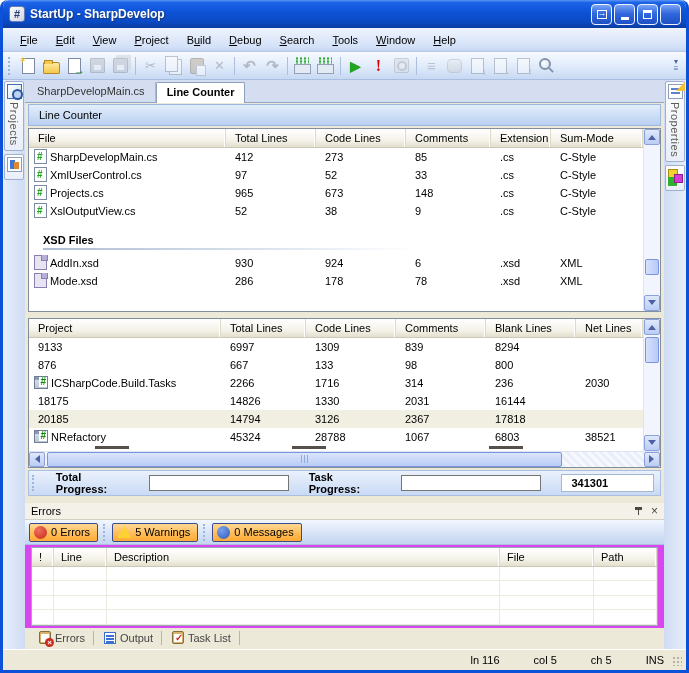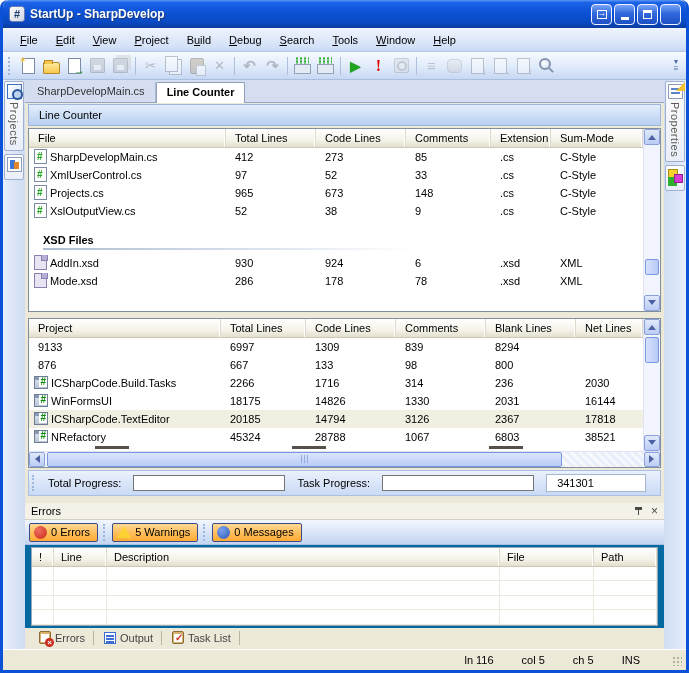--- a/index.html
+++ b/index.html
@@ -135,31 +135,31 @@
   .tri.left{border-right:5px solid #4c60a3;margin-left:-3px;}
   .tri.right{border-left:5px solid #4c60a3;margin-right:-3px;}
   .vthumb{position:absolute;left:1px;right:1px;background:linear-gradient(90deg,#d7e1fc,#b6c9f6);border:1px solid #7a96df;border-radius:2px;}
   .vscroll .spacer{flex:1;}
   .hscroll{height:16px;display:flex;background:#f2f5fe;border-top:1px solid #e0e4f0;}
   .htrack{flex:1;position:relative;background:repeating-linear-gradient(45deg,#e9eefb 0 3px,#f6f8fe 3px 6px);}
   .hthumb{position:absolute;left:2px;top:0;bottom:0;width:86%;background:linear-gradient(180deg,#dbe5fc,#b9ccf6);border:1px solid #7a96df;border-radius:2px;display:flex;align-items:center;justify-content:center;}
   .hthumb::after{content:"";width:8px;height:8px;background:repeating-linear-gradient(90deg,#93aadd 0 1px,transparent 1px 3px);}
   
   .progress-strip{margin-top:auto;height:26px;background:linear-gradient(180deg,#eaf1fc,#c9daf5);border:1px solid #aabfe2;
-    display:flex;align-items:center;gap:12px;padding:0 6px 0 3px;font-size:11px;margin-bottom:2px;}
+    display:flex;align-items:center;gap:20px;padding:0 6px 0 3px;font-size:11px;margin-bottom:2px;font-weight:bold;}
   .pgrip{width:4px;height:16px;border-left:2px dotted #9db6dd;}
   .pbar{width:152px;height:16px;border:1px solid #757575;background:#fff;padding:1px;}
   .pfill{height:100%;background:
     linear-gradient(180deg,rgba(255,255,255,.8),rgba(255,255,255,0) 45%,rgba(255,255,255,.25)),
     repeating-linear-gradient(90deg,#3cb43c 0 6px,#eaf6ea 6px 8px);}
   .pvalue{width:100px;height:18px;background:#fff;border:1px solid #a5b6cf;font-size:11px;padding:2px 10px;}
   
   .splitter{height:5px;background:#ece9d8;}
   
-  .errors-panel{height:146px;background:#0369a1;display:flex;flex-direction:column;}
+  .errors-panel{height:146px;background:#d946ef;display:flex;flex-direction:column;}
   .ep-header{height:17px;background:#f4f2e8;border-bottom:1px solid #d4d0bf;display:flex;align-items:center;font-size:11px;padding:0 6px;}
   .ep-title{flex:1;}
   .pin-icon{width:9px;height:10px;position:relative;margin-right:8px;}
   .pin-icon::before{content:"";position:absolute;left:1px;top:1px;width:7px;height:3px;background:#4a4a44;}
   .pin-icon::after{content:"";position:absolute;left:4px;top:4px;width:1.5px;height:5px;background:#4a4a44;}
   .ep-close{color:#4a4a44;font-size:12px;line-height:1;}
   .ep-toolbar{height:25px;background:linear-gradient(180deg,#f3f7fe,#d5e2f7 60%,#c3d5f1);border-bottom:1px solid #aabfe2;
     display:flex;align-items:center;gap:3px;padding:0 4px;}
   .ebtn{height:19px;display:flex;align-items:center;gap:4px;font-size:11px;padding:0 7px 0 4px;
     background:linear-gradient(180deg,#ffd894,#ffbb55 60%,#ffaa33);border:1px solid #3c4b8f;border-radius:2px;cursor:default;}
@@ -187,21 +187,21 @@
   .errors-tab-icon::before,.tasklist-icon::before{content:"";position:absolute;left:1px;top:2px;right:1px;bottom:1px;background:#fff;}
   .errors-tab-icon::after{content:"×";position:absolute;right:-4px;bottom:-4px;width:9px;height:9px;border-radius:50%;background:#cc2a1d;
     color:#fff;font-size:8px;line-height:9px;text-align:center;font-weight:bold;}
   .tasklist-icon::after{content:"✓";position:absolute;left:2px;top:0px;color:#cc2a1d;font-weight:bold;font-size:10px;}
   .output-icon{width:12px;height:12px;background:#fff;border:1px solid #3b6fd6;position:relative;}
   .output-icon::before{content:"";position:absolute;left:1px;top:2px;width:8px;height:2px;background:#3b6fd6;box-shadow:0 3px 0 #3b6fd6,0 6px 0 #3b6fd6;}
   .defview-icon{width:12px;height:12px;background:#2c58b8;border:1px solid #1d3e8a;color:#fff;font-size:9px;font-weight:bold;
     display:flex;align-items:center;justify-content:center;}
   
   .statusbar{height:21px;background:#ece9d8;border-top:1px solid #fff;display:flex;align-items:center;
-    justify-content:flex-end;font-size:11px;gap:0;padding-right:32px;}
+    justify-content:flex-end;font-size:11px;gap:6px;padding-right:8px;}
   .sb-field{padding:0 14px;white-space:nowrap;}
   .sb-grip{position:absolute;right:4px;bottom:4px;width:10px;height:10px;
     background:radial-gradient(circle,#b5b1a0 1.2px,transparent 1.5px);background-size:4px 4px;}
 </style>
 </head>
 <body>
 
 <div class="window">
 
   <div class="titlebar">
@@ -501,36 +501,28 @@
                       <span>ICSharpCode.Build.Tasks</span>
                     </span>
                     <span class="cell">2266</span>
                     <span class="cell">1716</span>
                     <span class="cell">314</span>
                     <span class="cell">236</span>
                     <span class="cell">2030</span>
                   </div>
 
                   <div class="lrow">
-                    <span class="cell first">
-                      <span class="project-icon"></span>
-                      <span>WinFormsUI</span>
-                    </span>
                     <span class="cell">18175</span>
                     <span class="cell">14826</span>
                     <span class="cell">1330</span>
                     <span class="cell">2031</span>
                     <span class="cell">16144</span>
                   </div>
 
                   <div class="lrow hl">
-                    <span class="cell first">
-                      <span class="project-icon"></span>
-                      <span>ICSharpCode.TextEditor</span>
-                    </span>
                     <span class="cell">20185</span>
                     <span class="cell">14794</span>
                     <span class="cell">3126</span>
                     <span class="cell">2367</span>
                     <span class="cell">17818</span>
                   </div>
 
                   <div class="lrow">
                     <span class="cell first">
                       <span class="project-icon"></span>

